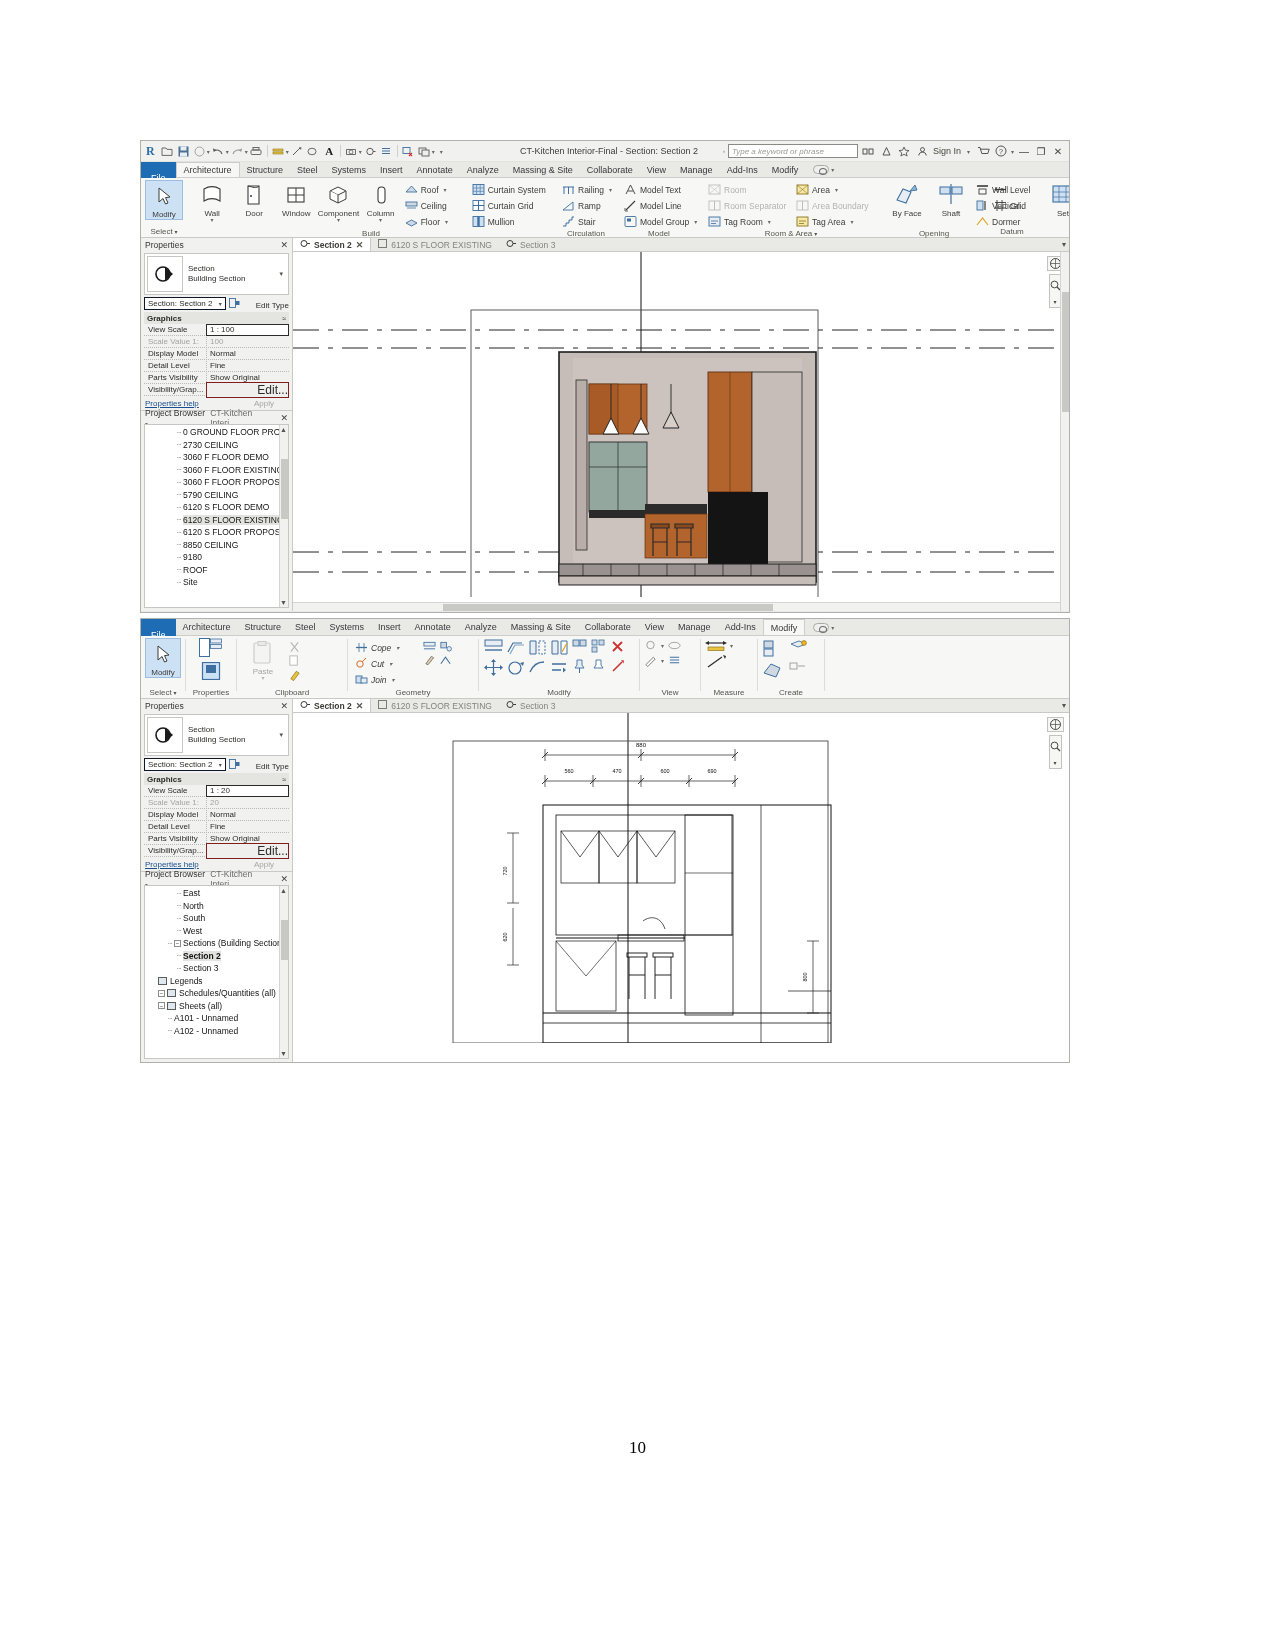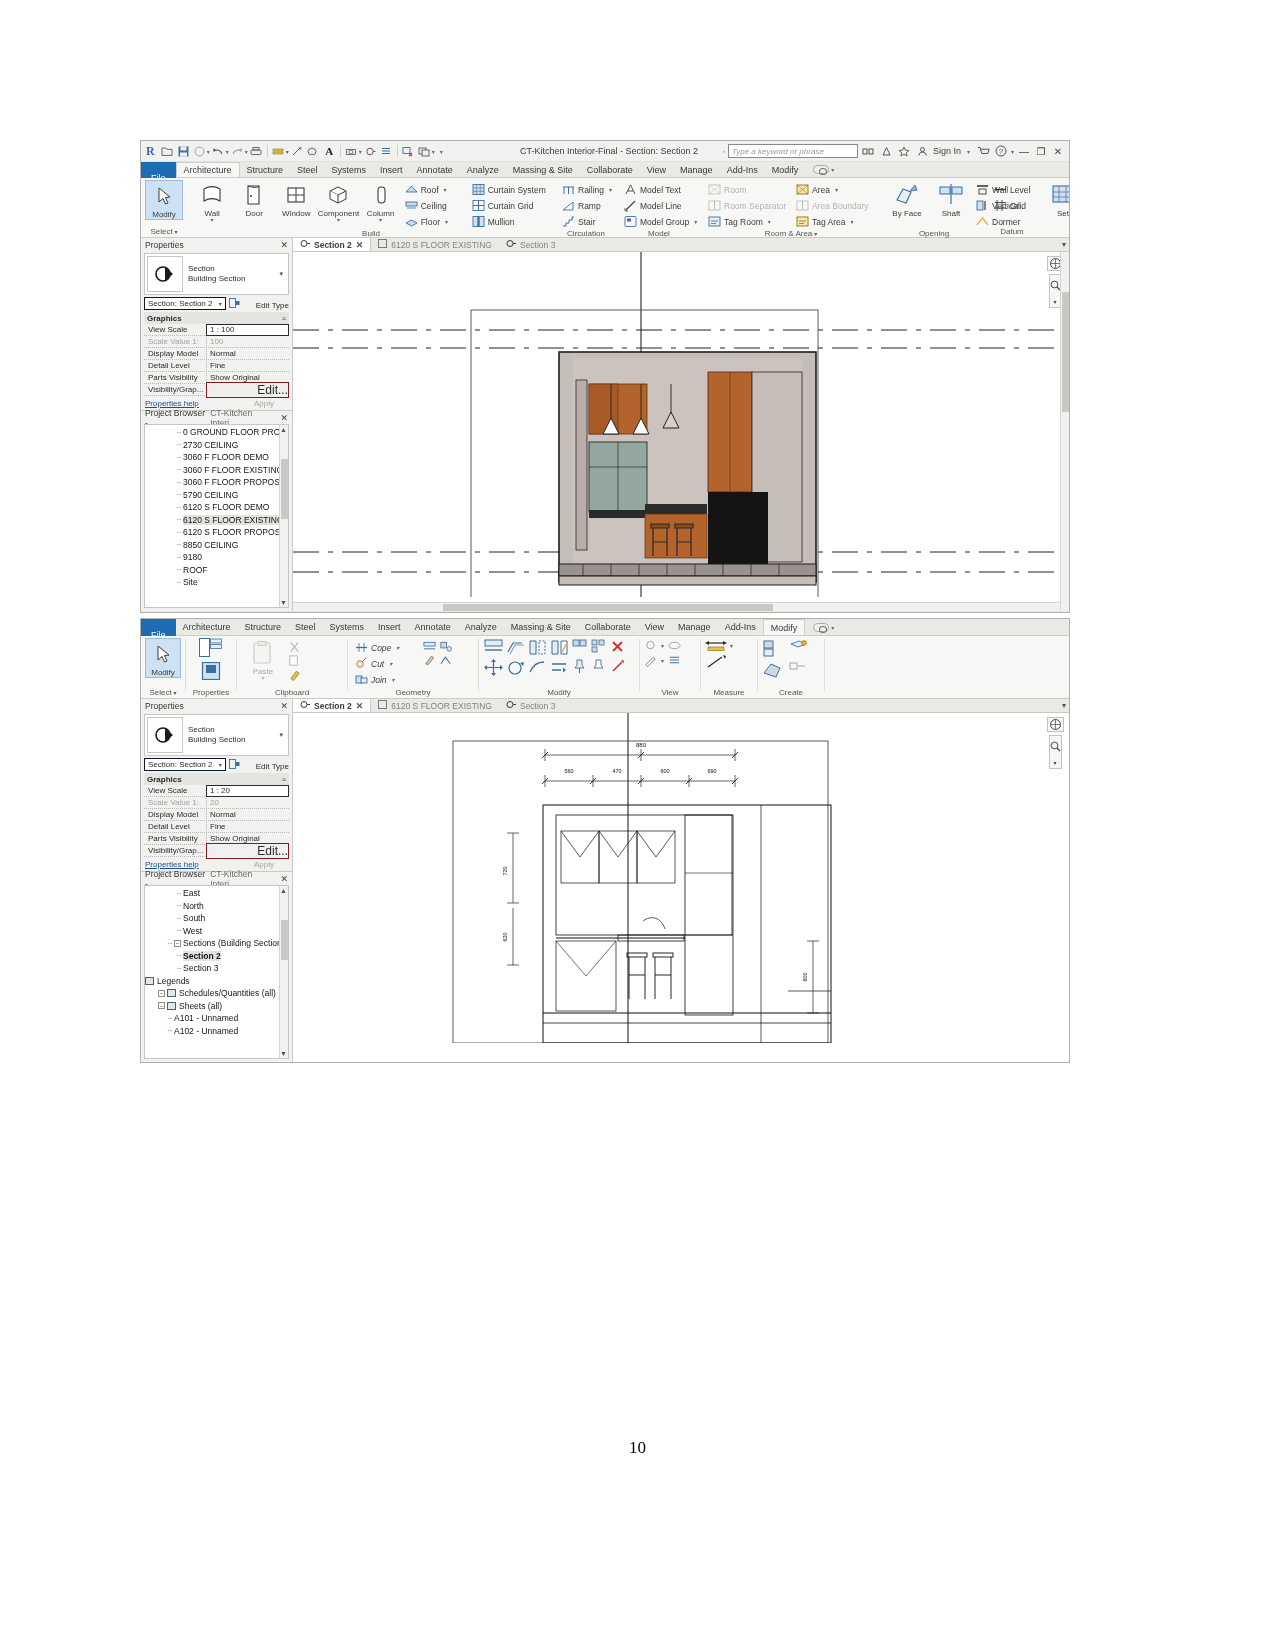--- a/index.html
+++ b/index.html
@@ -1511,21 +1511,21 @@
               <span class="lab">Sections (Building Section)</span>
             </div>
             <div class="tnode sel bold" style="padding-left: 31px;">
               <span class="dash">···</span>
               <span class="lab">Section 2</span>
             </div>
             <div class="tnode" style="padding-left: 31px;">
               <span class="dash">···</span>
               <span class="lab">Section 3</span>
             </div>
-            <div class="tnode" style="">
+            <div class="tnode" style="padding-left: 13px;">
               <span class="leg-ico"></span>
               <span class="lab">Legends</span>
             </div>
             <div class="tnode" style="padding-left: 13px;">
               <span class="plus-box">−</span>
               <span class="leg-ico"></span>
               <span class="lab">Schedules/Quantities (all)</span>
             </div>
             <div class="tnode" style="padding-left: 13px;">
               <span class="plus-box">−</span>

